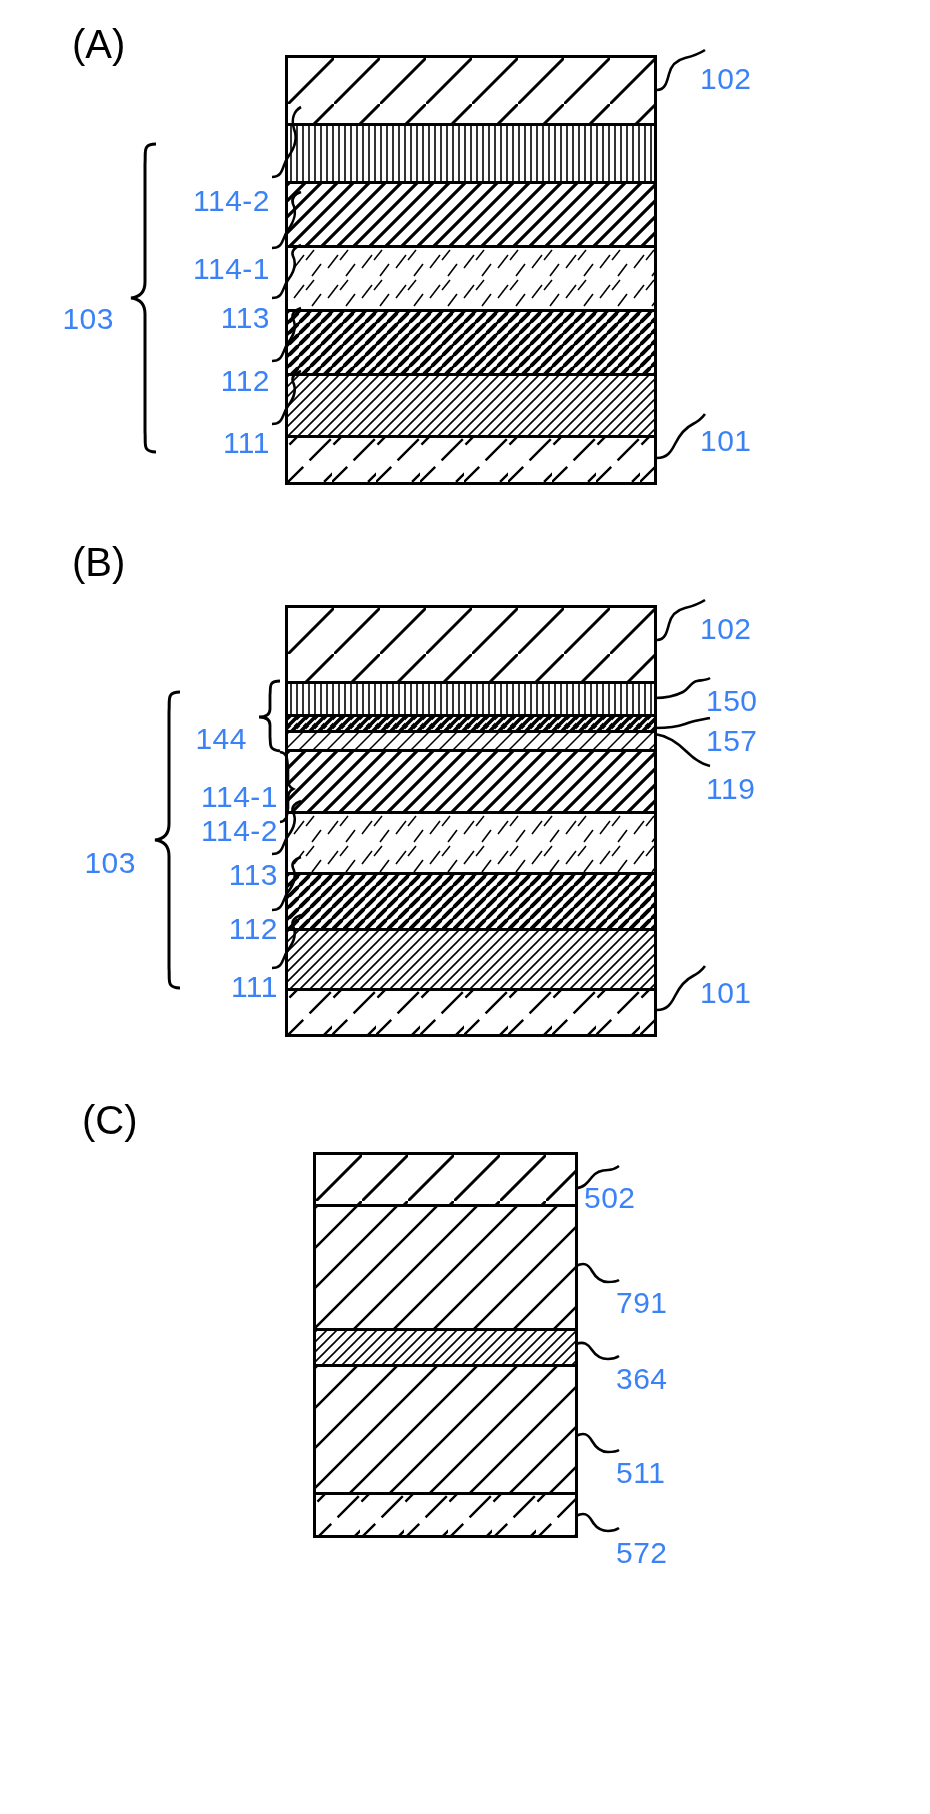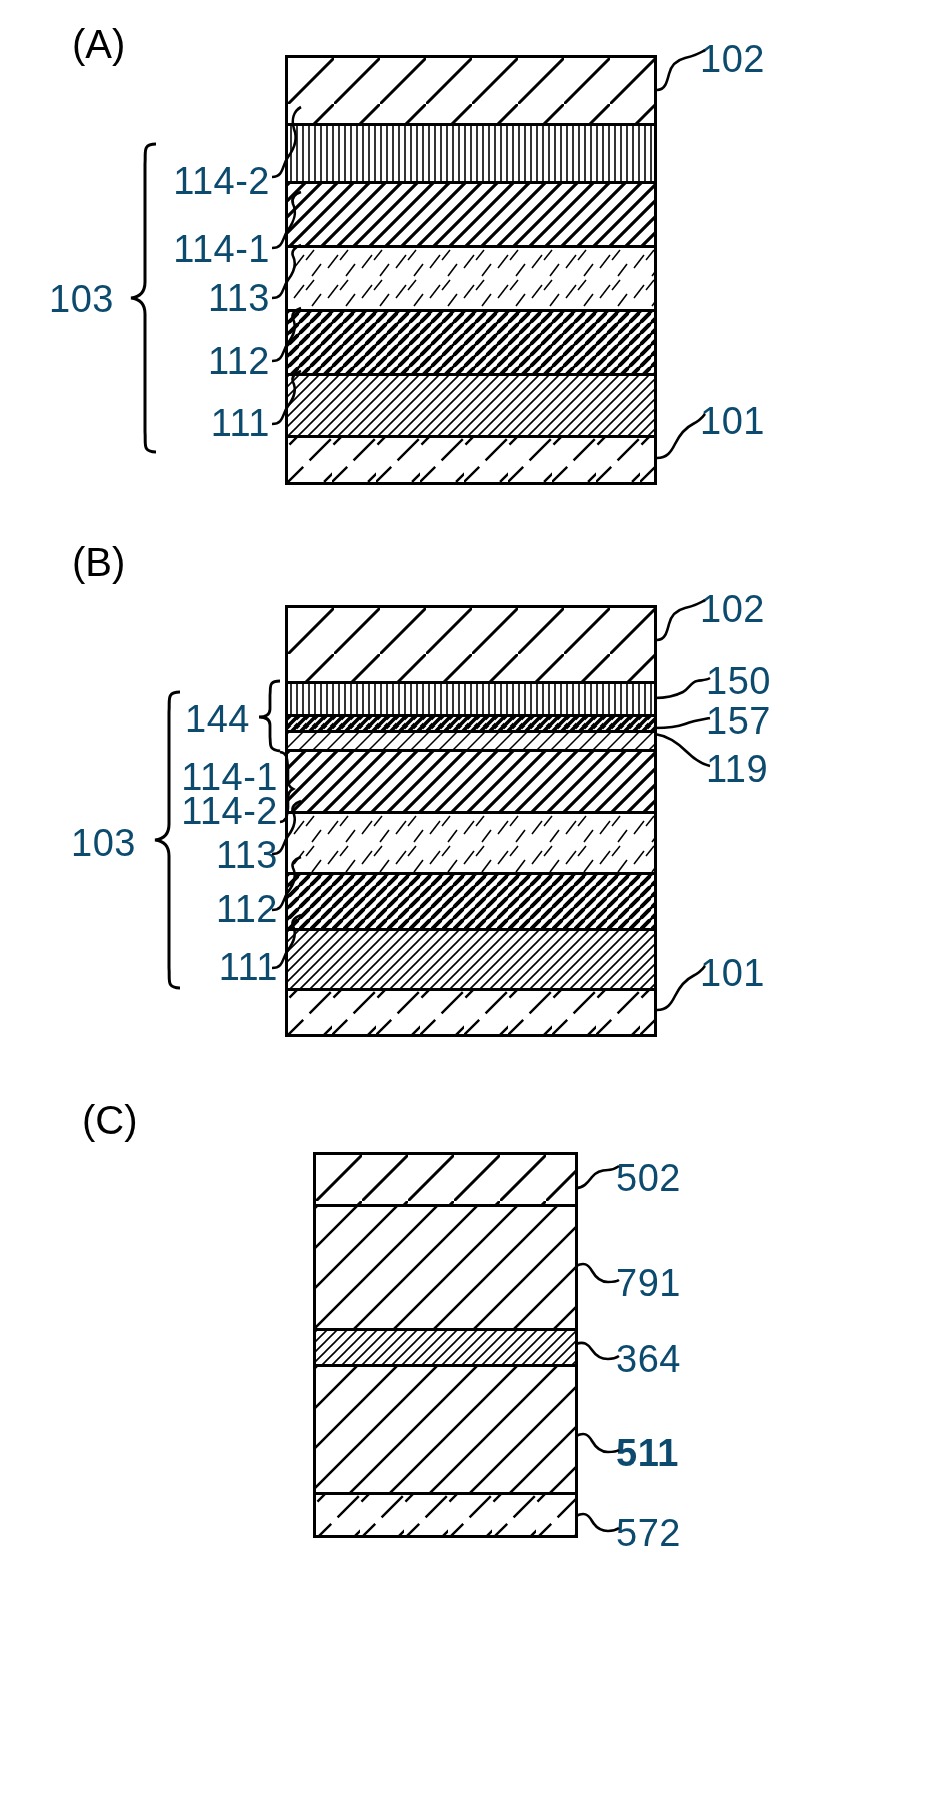--- a/index.html
+++ b/index.html
@@ -39,24 +39,25 @@
     border-bottom: 3px solid #000;
   }
   .layer:last-child { border-bottom: none; }
 
   
   .layer > svg { display: block; width: 100%; height: 100%; }
 
   .ref {
     position: absolute;
     font-family: "Liberation Sans", sans-serif;
-    font-size: 38px;
-    color: #0c4a6e;
+    font-size: 30px;
+    color: #3b82f6;
     white-space: nowrap;
     letter-spacing: 0.5px;
+    margin-top: 24px;
   }
   .ref-left { text-align: right; }
 
   .leader { position: absolute; pointer-events: none; }
   .leader svg { display:block; overflow: visible; }
 
   .brace { position: absolute; pointer-events: none; }
   .brace svg { display:block; overflow: visible; }
 </style>
 </head>
@@ -370,42 +371,42 @@
           <rect width="100%" height="100%" fill="url(#p-wide-diagonal-large)"></rect>
         </svg>
     </div>
     <div class="layer" style="top:340px; height:40px; border-bottom:none;">
       <svg preserveAspectRatio="none">
           <rect width="100%" height="100%" fill="url(#p-broken-diagonal)"></rect>
         </svg>
     </div>
   </div>
 
-  <div class="ref" style="left:616px; top:1157px;">502</div>
+  <div class="ref" style="left:584px; top:1157px;">502</div>
   <div class="leader" style="left:576px; top:1164px;">
     <svg width="44" height="28" viewBox="0 0 44 28">
       <path d="M0 24 C 8 24, 12 18, 16 13 C 20 8, 26 6, 32 6 C 38 6, 40 4, 43 2" fill="none" stroke="#000" stroke-width="2.6"></path>
     </svg>
   </div>
 
   <div class="ref" style="left:616px; top:1262px;">791</div>
   <div class="leader" style="left:576px; top:1258px;">
     <svg width="44" height="36" viewBox="0 0 44 36">
       <path d="M0 8 C 8 4, 12 6, 16 13 C 20 20, 26 24, 32 24 C 38 24, 40 24, 43 22" fill="none" stroke="#000" stroke-width="2.6"></path>
     </svg>
   </div>
 
   <div class="ref" style="left:616px; top:1338px;">364</div>
   <div class="leader" style="left:576px; top:1336px;">
     <svg width="44" height="32" viewBox="0 0 44 32">
       <path d="M0 8 C 8 5, 12 8, 16 14 C 20 20, 26 23, 32 23 C 38 23, 40 22, 43 20" fill="none" stroke="#000" stroke-width="2.6"></path>
     </svg>
   </div>
 
-  <div class="ref" style="left:616px; top:1432px;font-weight:bold;">511</div>
+  <div class="ref" style="left:616px; top:1432px;">511</div>
   <div class="leader" style="left:576px; top:1428px;">
     <svg width="44" height="36" viewBox="0 0 44 36">
       <path d="M0 8 C 8 4, 12 6, 16 13 C 20 20, 26 24, 32 24 C 38 24, 40 24, 43 22" fill="none" stroke="#000" stroke-width="2.6"></path>
     </svg>
   </div>
 
   <div class="ref" style="left:616px; top:1512px;">572</div>
   <div class="leader" style="left:576px; top:1508px;">
     <svg width="44" height="34" viewBox="0 0 44 34">
       <path d="M0 8 C 8 4, 12 6, 16 13 C 20 20, 26 23, 32 23 C 38 23, 40 22, 43 20" fill="none" stroke="#000" stroke-width="2.6"></path>

